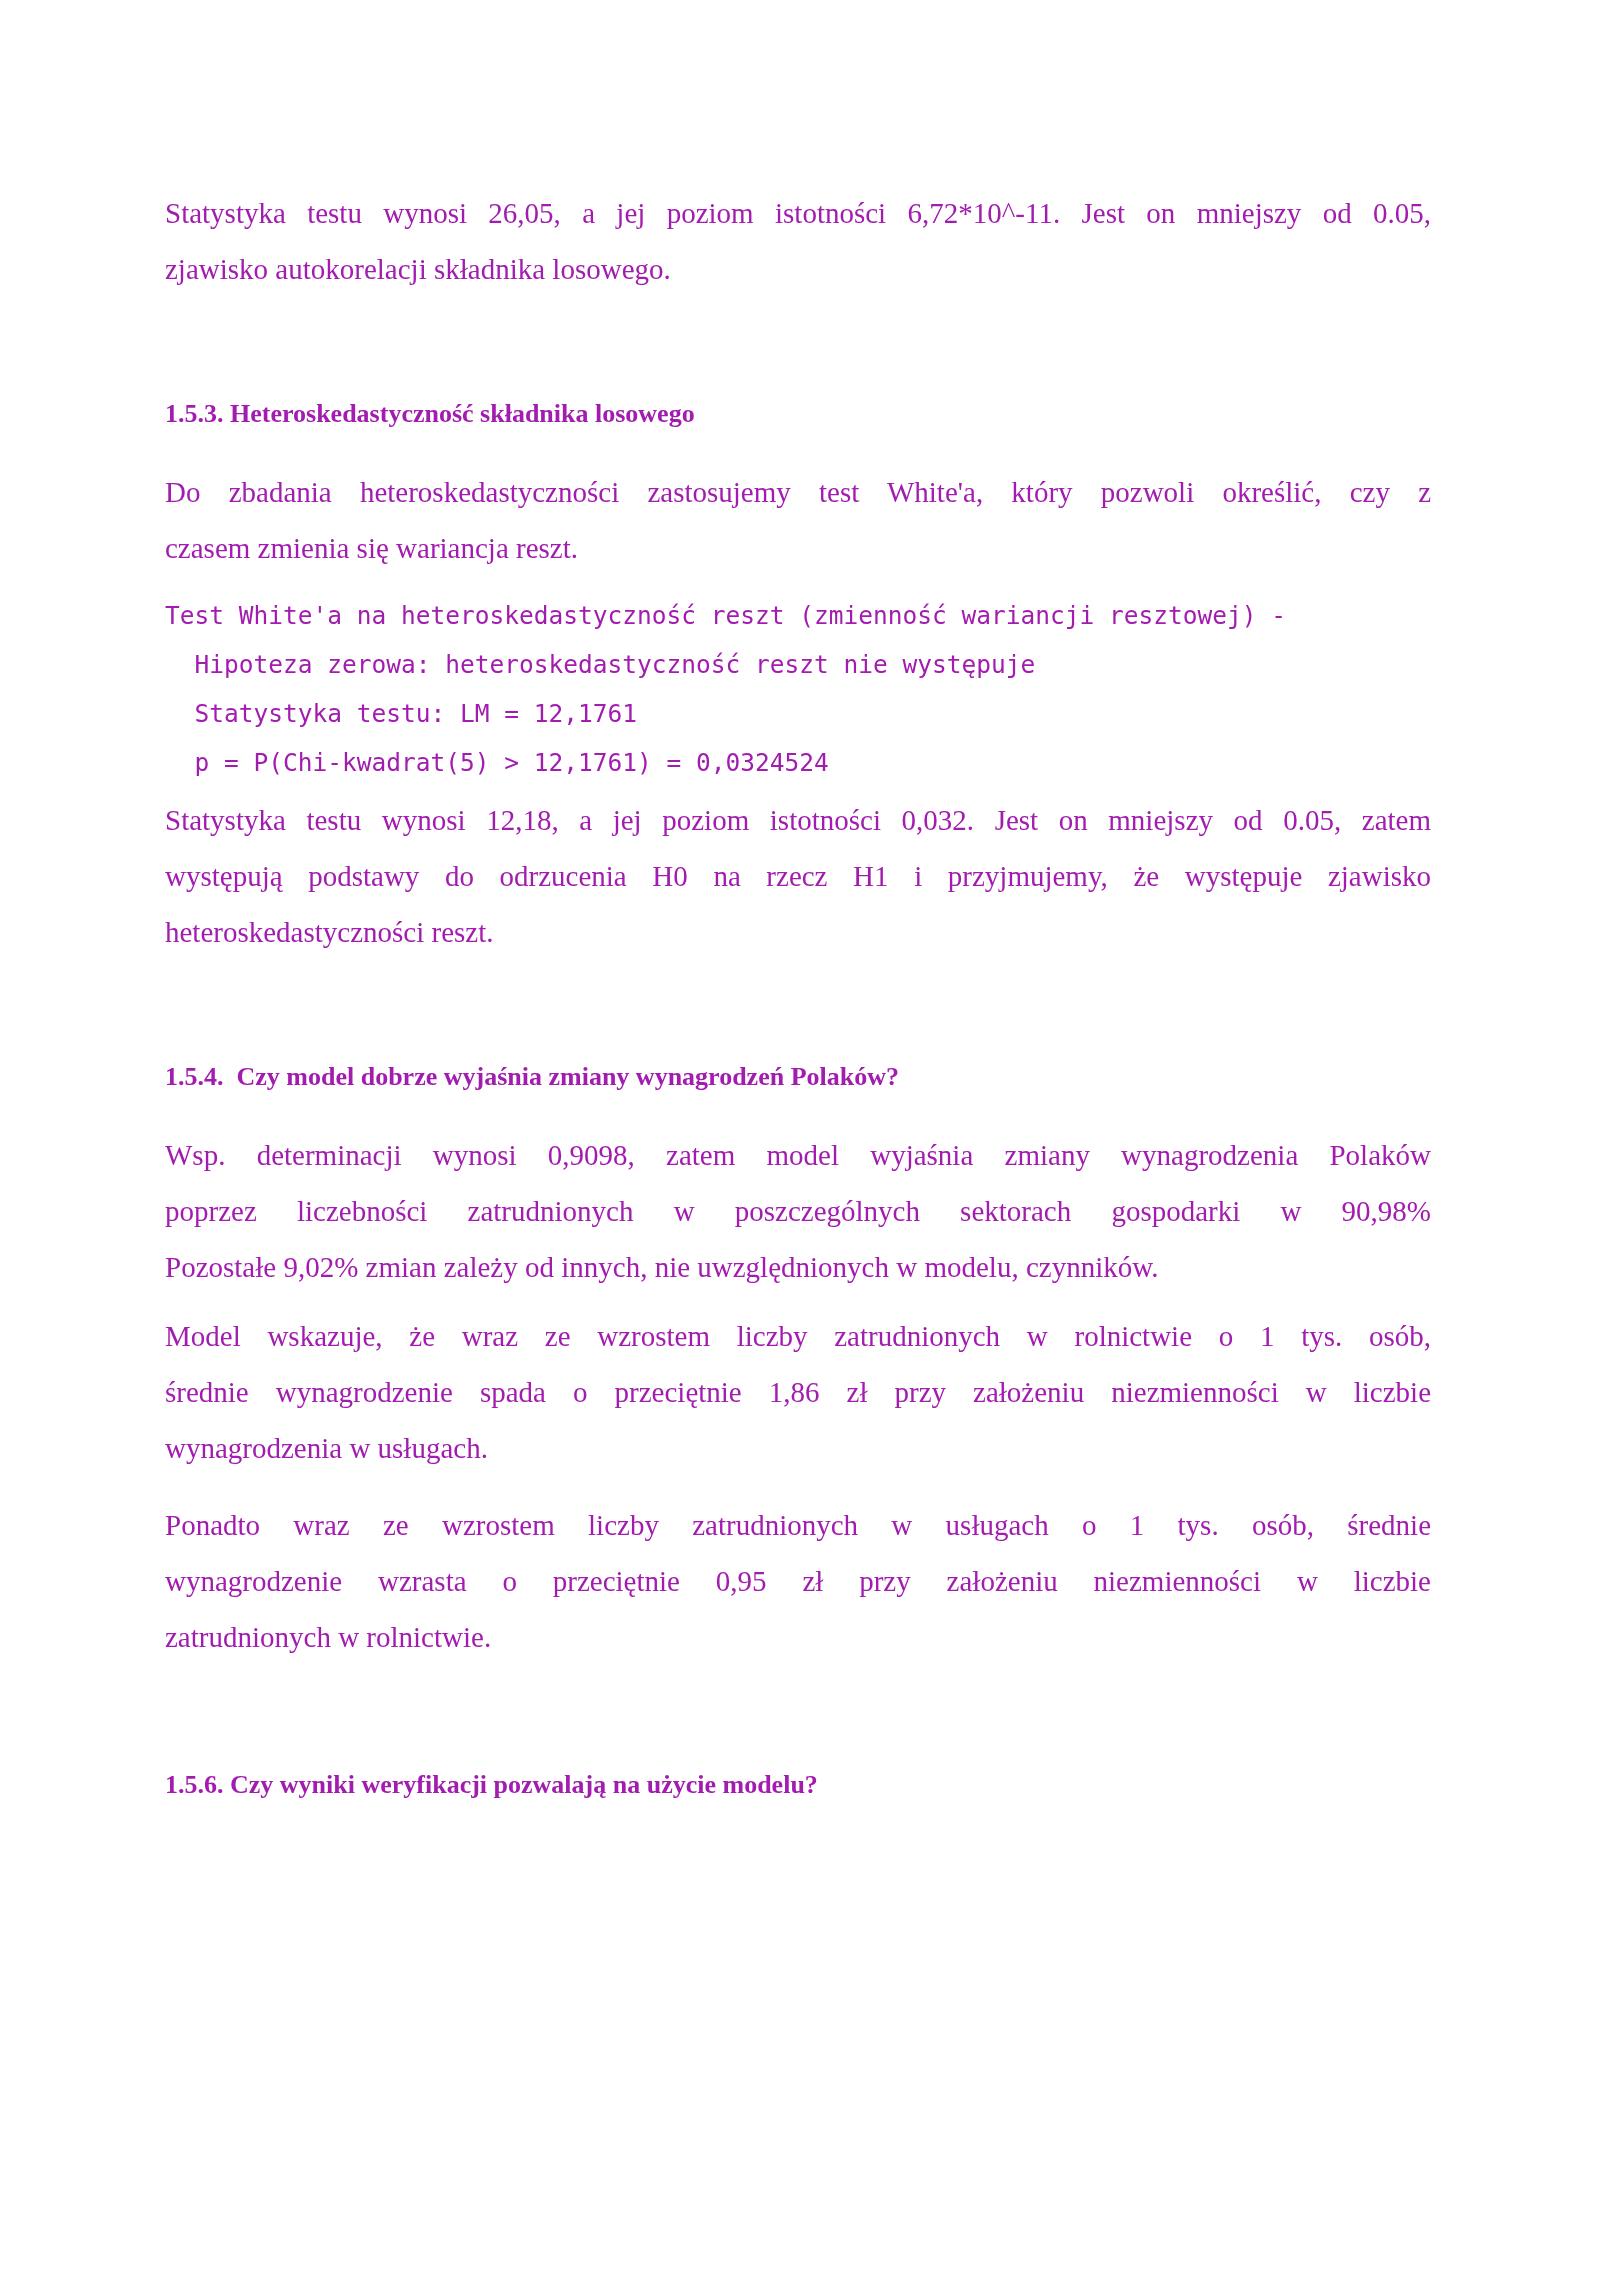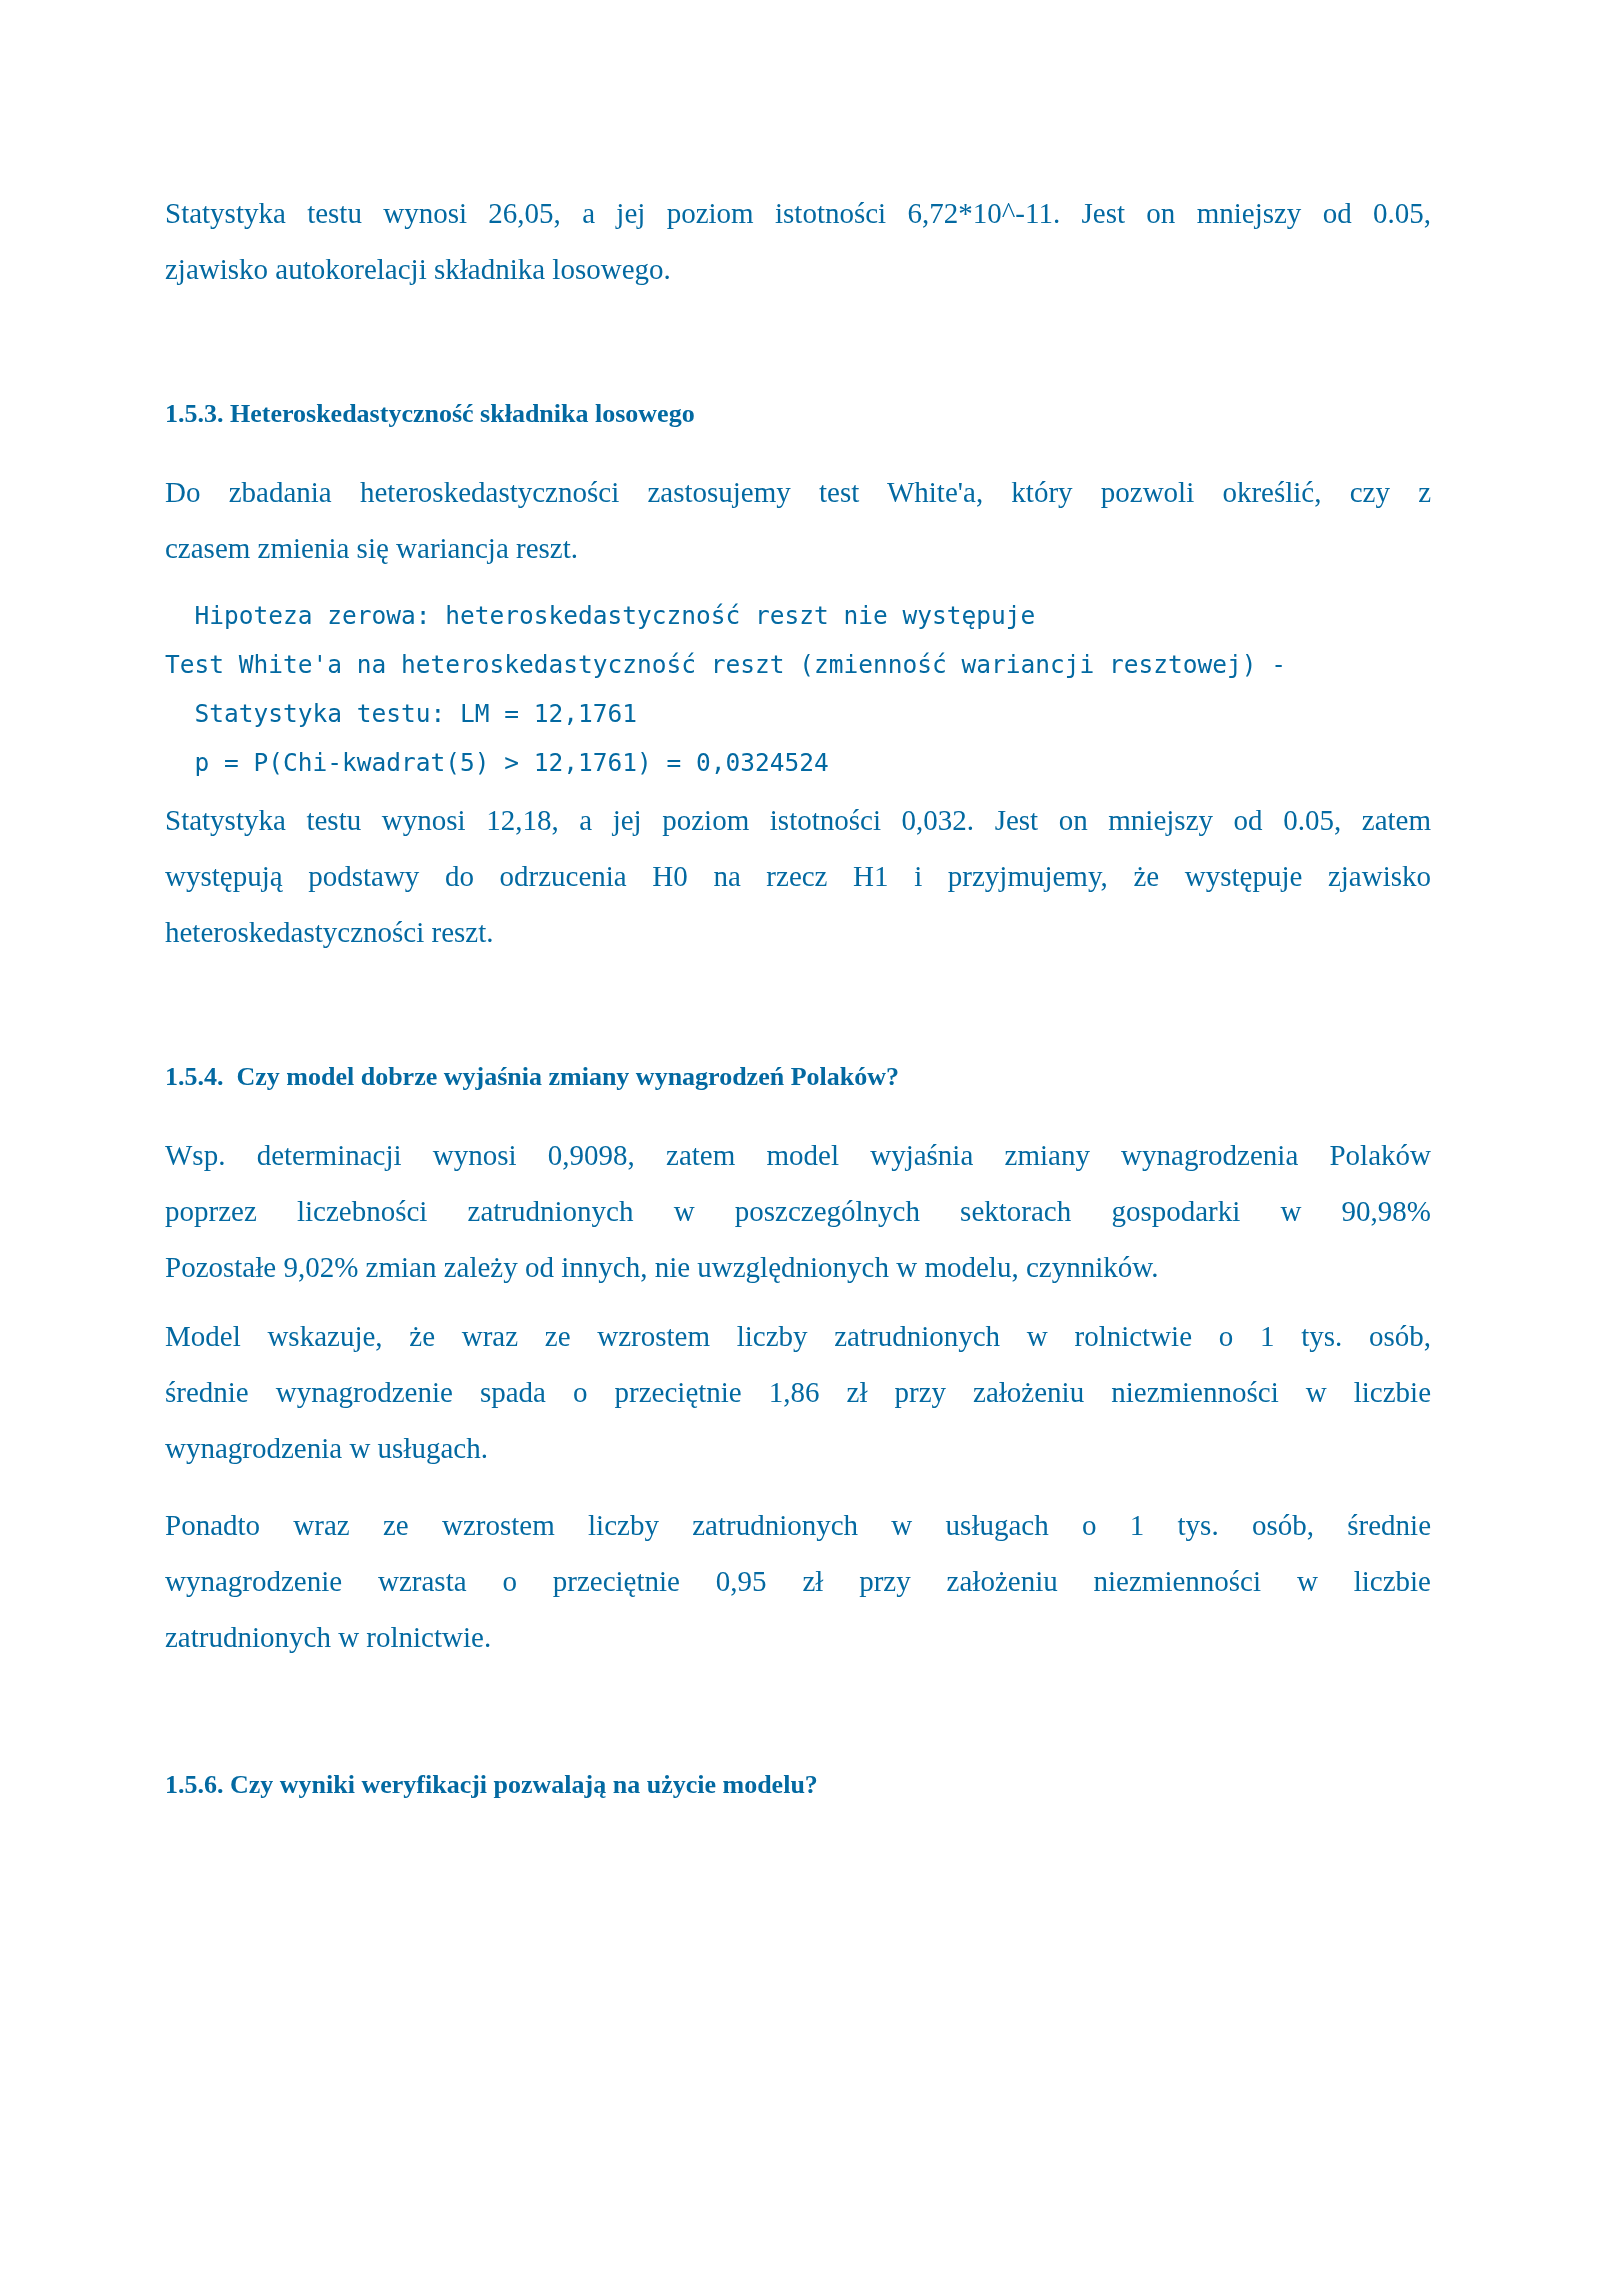--- a/index.html
+++ b/index.html
@@ -6,21 +6,21 @@
     margin: 0;
     padding: 0;
     background: #ffffff;
   }
   .page {
     position: relative;
     width: 1621px;
     height: 2293px;
     box-sizing: border-box;
     background: #ffffff;
-    color: #0369a1;
+    color: #a21caf;
     padding: 185px 190px 0 165px;
     font-family: "Liberation Serif", "DejaVu Serif", serif;
     overflow: hidden;
   }
   .para {
     font-size: 29px;
     line-height: 56px;
   }
   .pline {
     white-space: nowrap;
@@ -64,22 +64,22 @@
   </div>
 
   <h2 class="heading mt91">1.5.3. Heteroskedastyczność składnika losowego</h2>
 
   <div class="para mt16">
     <div class="pline">Do zbadania heteroskedastyczności zastosujemy test White'a, który pozwoli określić, czy z</div>
     <div class="pline last">czasem zmienia się wariancja reszt.</div>
   </div>
 
   <div class="code mt16">
+    <div class="cline">Test White'a na heteroskedastyczność reszt (zmienność wariancji resztowej) -</div>
     <div class="cline">  Hipoteza zerowa: heteroskedastyczność reszt nie występuje</div>
-    <div class="cline">Test White'a na heteroskedastyczność reszt (zmienność wariancji resztowej) -</div>
     <div class="cline">  Statystyka testu: LM = 12,1761</div>
     <div class="cline">  p = P(Chi-kwadrat(5) &gt; 12,1761) = 0,0324524</div>
   </div>
 
   <div class="para mt5">
     <div class="pline">Statystyka testu wynosi 12,18, a jej poziom istotności 0,032. Jest on mniejszy od 0.05, zatem</div>
     <div class="pline">występują podstawy do odrzucenia H0 na rzecz H1 i przyjmujemy, że występuje zjawisko</div>
     <div class="pline last">heteroskedastyczności reszt.</div>
   </div>
 

